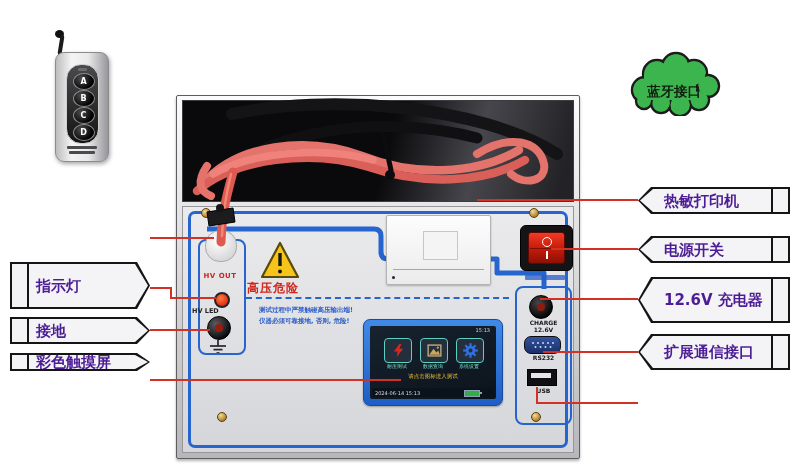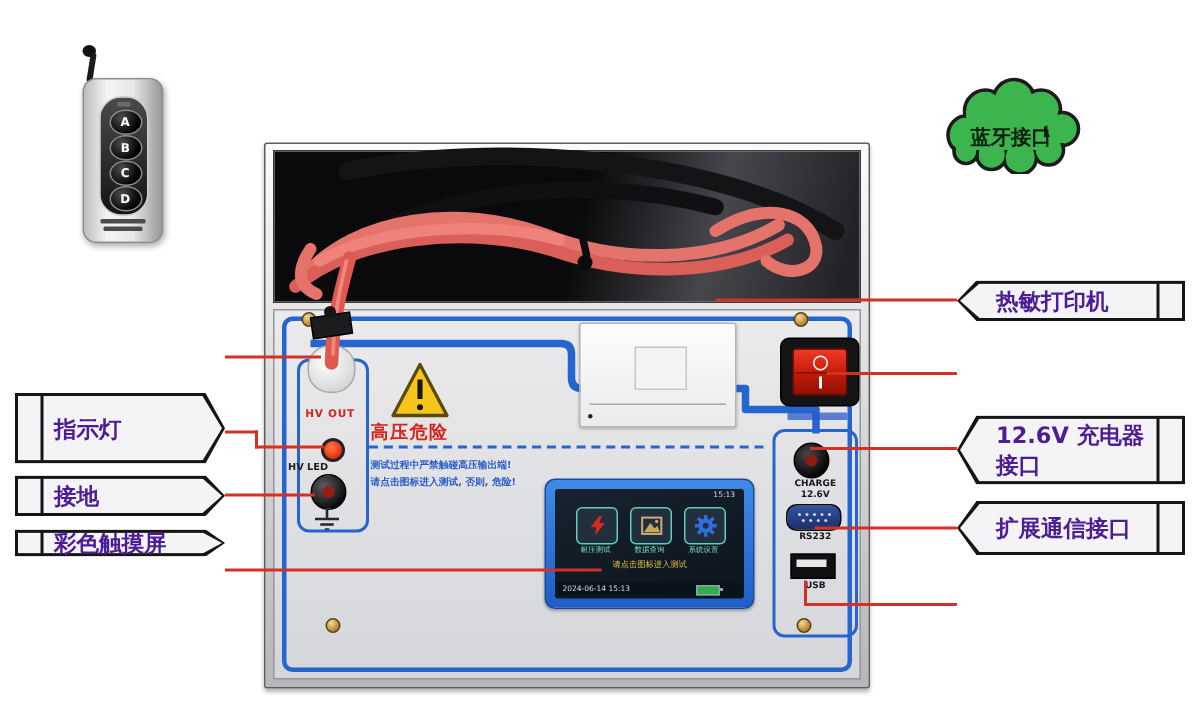--- a/index.html
+++ b/index.html
@@ -65,21 +65,21 @@
      background:radial-gradient(circle at 40% 35%,#ff7a3c,#e02a0c 75%);}
   #hv-led-label{position:absolute;left:15px;top:211px;width:56px;font-size:6.5px;font-weight:bold;color:#232326;}
   #gnd-knob{position:absolute;left:30px;top:220px;width:22px;height:22px;border-radius:50%;border:1px solid #000;
      background:radial-gradient(circle at 35% 32%,#5c5c60,#0a0a0c 75%);}
   #gnd-knob-core{position:absolute;left:7px;top:7px;width:8px;height:8px;border-radius:50%;background:#991c10;}
 
   
   #warn-text{position:absolute;left:70px;top:184px;width:66px;text-align:left;
      font-size:12px;font-weight:bold;color:#d2251c;letter-spacing:1px;}
   #notice{position:absolute;left:70px;top:209px;width:130px;font-size:6.5px;font-weight:bold;
-     color:#2b5cc8;line-height:11px;filter:blur(.45px);}
+     color:#2b5cc8;line-height:11px;filter:blur(.45px);padding-left:12px;}
 
   
   #printer{position:absolute;left:209px;top:119px;width:103px;height:68px;border:1px solid #b3b3b6;border-radius:2px;
      background:linear-gradient(180deg,#fdfdfd,#ebebec);box-shadow:0 1px 2px rgba(0,0,0,.25);}
   #printer-slot{position:absolute;left:36px;top:15px;width:33px;height:27px;border:1px solid #c6c6c8;background:#f4f4f5;}
   #printer-line{position:absolute;left:6px;right:6px;top:53px;border-top:1px solid #a6a6a8;}
   #printer-dot{position:absolute;left:5px;top:60px;width:3px;height:3px;border-radius:50%;background:#242426;}
 
   
   #psw{position:absolute;left:343px;top:129px;width:51px;height:44px;background:#141416;border:1px solid #000;border-radius:6px;}
@@ -199,21 +199,21 @@
     <div id="hv-out-label">HV OUT</div>
     <div id="hv-led"></div>
     <div id="hv-led-label">HV LED</div>
     <div id="gnd-knob">
         <div id="gnd-knob-core"></div>
       </div>
 
     <div id="warn-text">高压危险</div>
     <div id="notice">
       <span style="display:block">测试过程中严禁触碰高压输出端!</span>
-      <span style="display:block">请点击图标进入测试, 否则, 危险!</span>
+      <span style="display:block">仪器必须可靠接地, 否则, 危险!</span>
     </div>
 
     <div id="printer">
       <div id="printer-slot"></div>
       <div id="printer-line"></div>
       <div id="printer-dot"></div>
     </div>
 
     <div id="psw">
       <div id="psw-rocker">
@@ -353,27 +353,34 @@
   </div>
 
   <div class="callout co-right" style="left:638px;top:187px;width:152px;height:27px">
     <div class="co-shape"></div>
       <div class="co-fill"></div>
       <div class="co-div"></div>
     <div class="co-text">
         <span>热敏打印机</span>
       </div>
   </div>
+  <div class="callout co-right" style="left:638px;top:236px;width:152px;height:27px">
+    <div class="co-shape"></div>
+      <div class="co-fill"></div>
+      <div class="co-div"></div>
+    <div class="co-text">
+        <span>电源开关</span>
+      </div>
+  </div>
   <div class="callout co-right" style="left:638px;top:277px;width:152px;height:46px">
     <div class="co-shape"></div>
       <div class="co-fill"></div>
       <div class="co-div"></div>
     <div class="co-text">
       <span>12.6V 充电器</span>
-      <span>接口</span>
     </div>
   </div>
   <div class="callout co-right" style="left:638px;top:334px;width:152px;height:36px">
     <div class="co-shape"></div>
       <div class="co-fill"></div>
       <div class="co-div"></div>
     <div class="co-text">
         <span>扩展通信接口</span>
       </div>
   </div>

